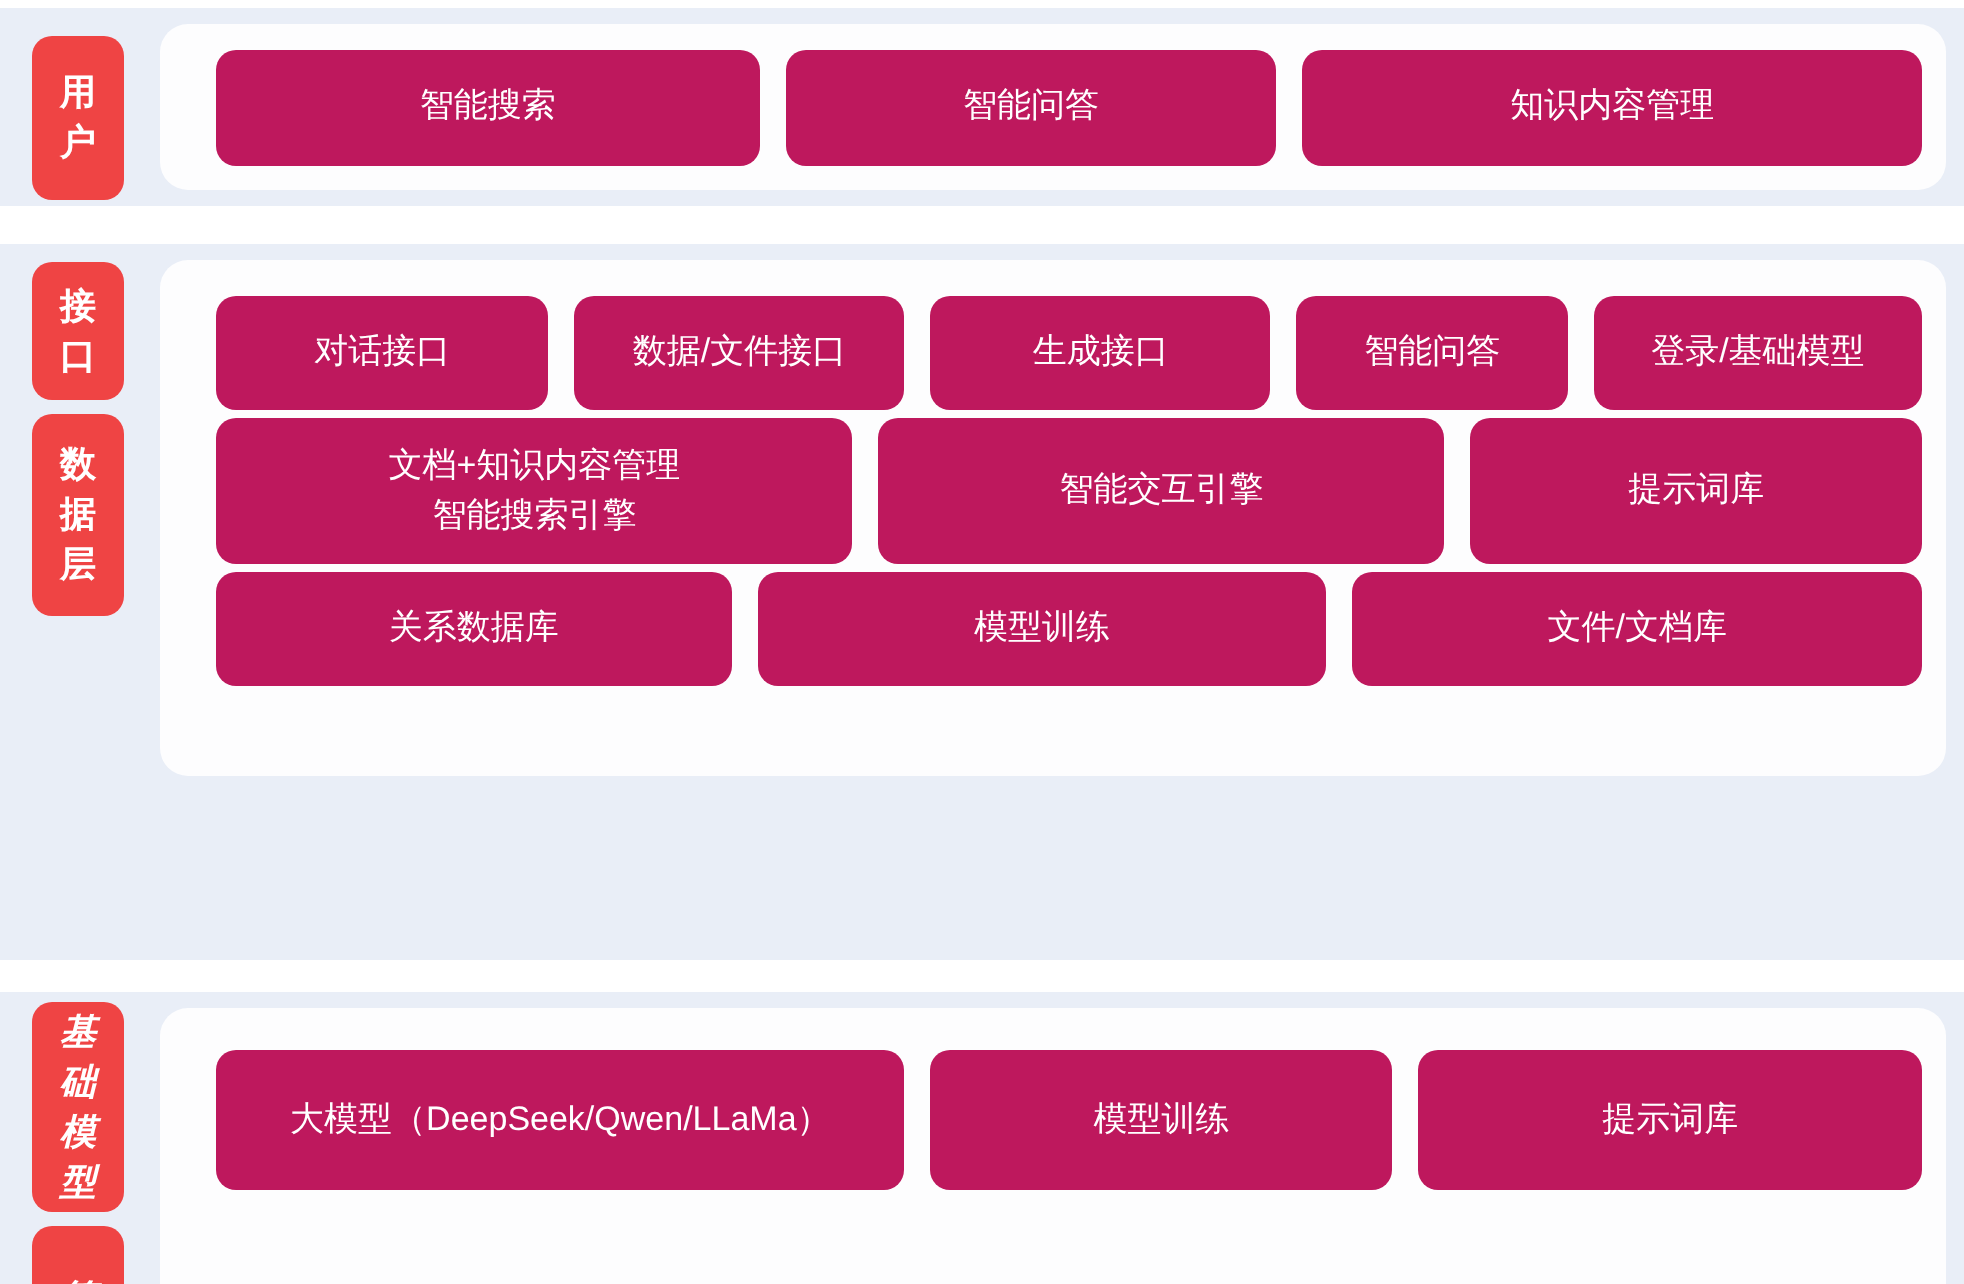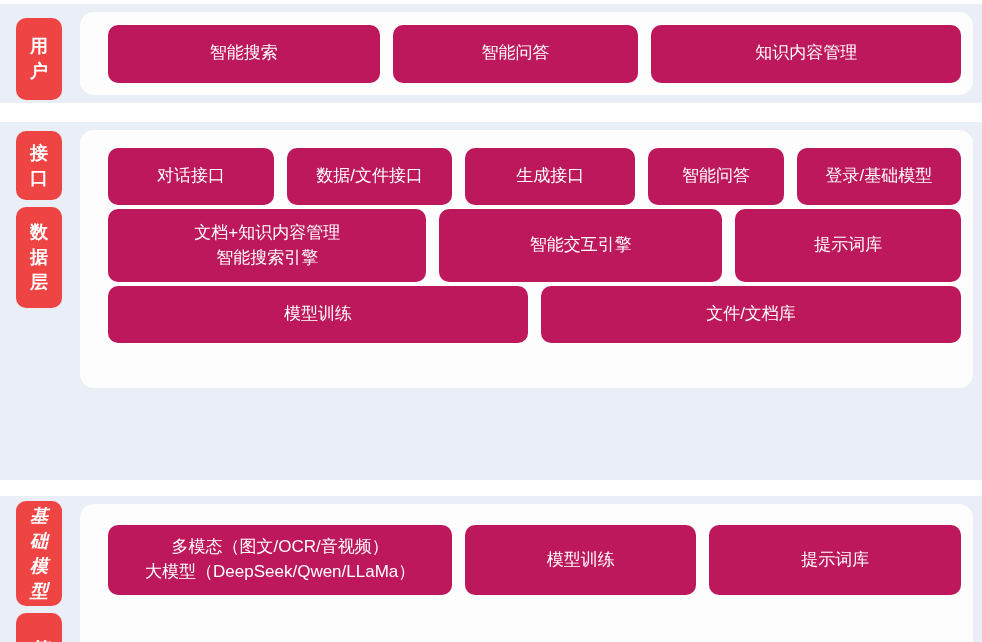--- a/index.html
+++ b/index.html
@@ -74,34 +74,34 @@
     </div>
     <div class="row h73">
       <div class="block" style="flex:251 0 0">
         <span>文档+知识内容管理</span>
         <span>智能搜索引擎</span>
       </div>
       <div class="block" style="flex:223 0 0">智能交互引擎</div>
       <div class="block" style="flex:178 0 0">提示词库</div>
     </div>
     <div class="row h57">
+      <div class="block" style="flex:258 0 0">关系数据库</div>
       <div class="block" style="flex:285 0 0">模型训练</div>
       <div class="block" style="flex:285 0 0">文件/文档库</div>
     </div>
   </div>
 </div>
 
 <div class="band band3">
   <div class="pills">
     <div class="pill ph105">基础模型</div>
     <div class="pill ph103">算力层</div>
   </div>
   <div class="panel">
     <div class="row h70">
       <div class="block" style="flex:331 0 0">
-        <span>多模态（图文/OCR/音视频）</span>
         <span>大模型（DeepSeek/Qwen/LLaMa）</span>
       </div>
       <div class="block" style="flex:222 0 0">模型训练</div>
       <div class="block" style="flex:242 0 0">提示词库</div>
     </div>
   </div>
 </div>
 
 </body></html>

